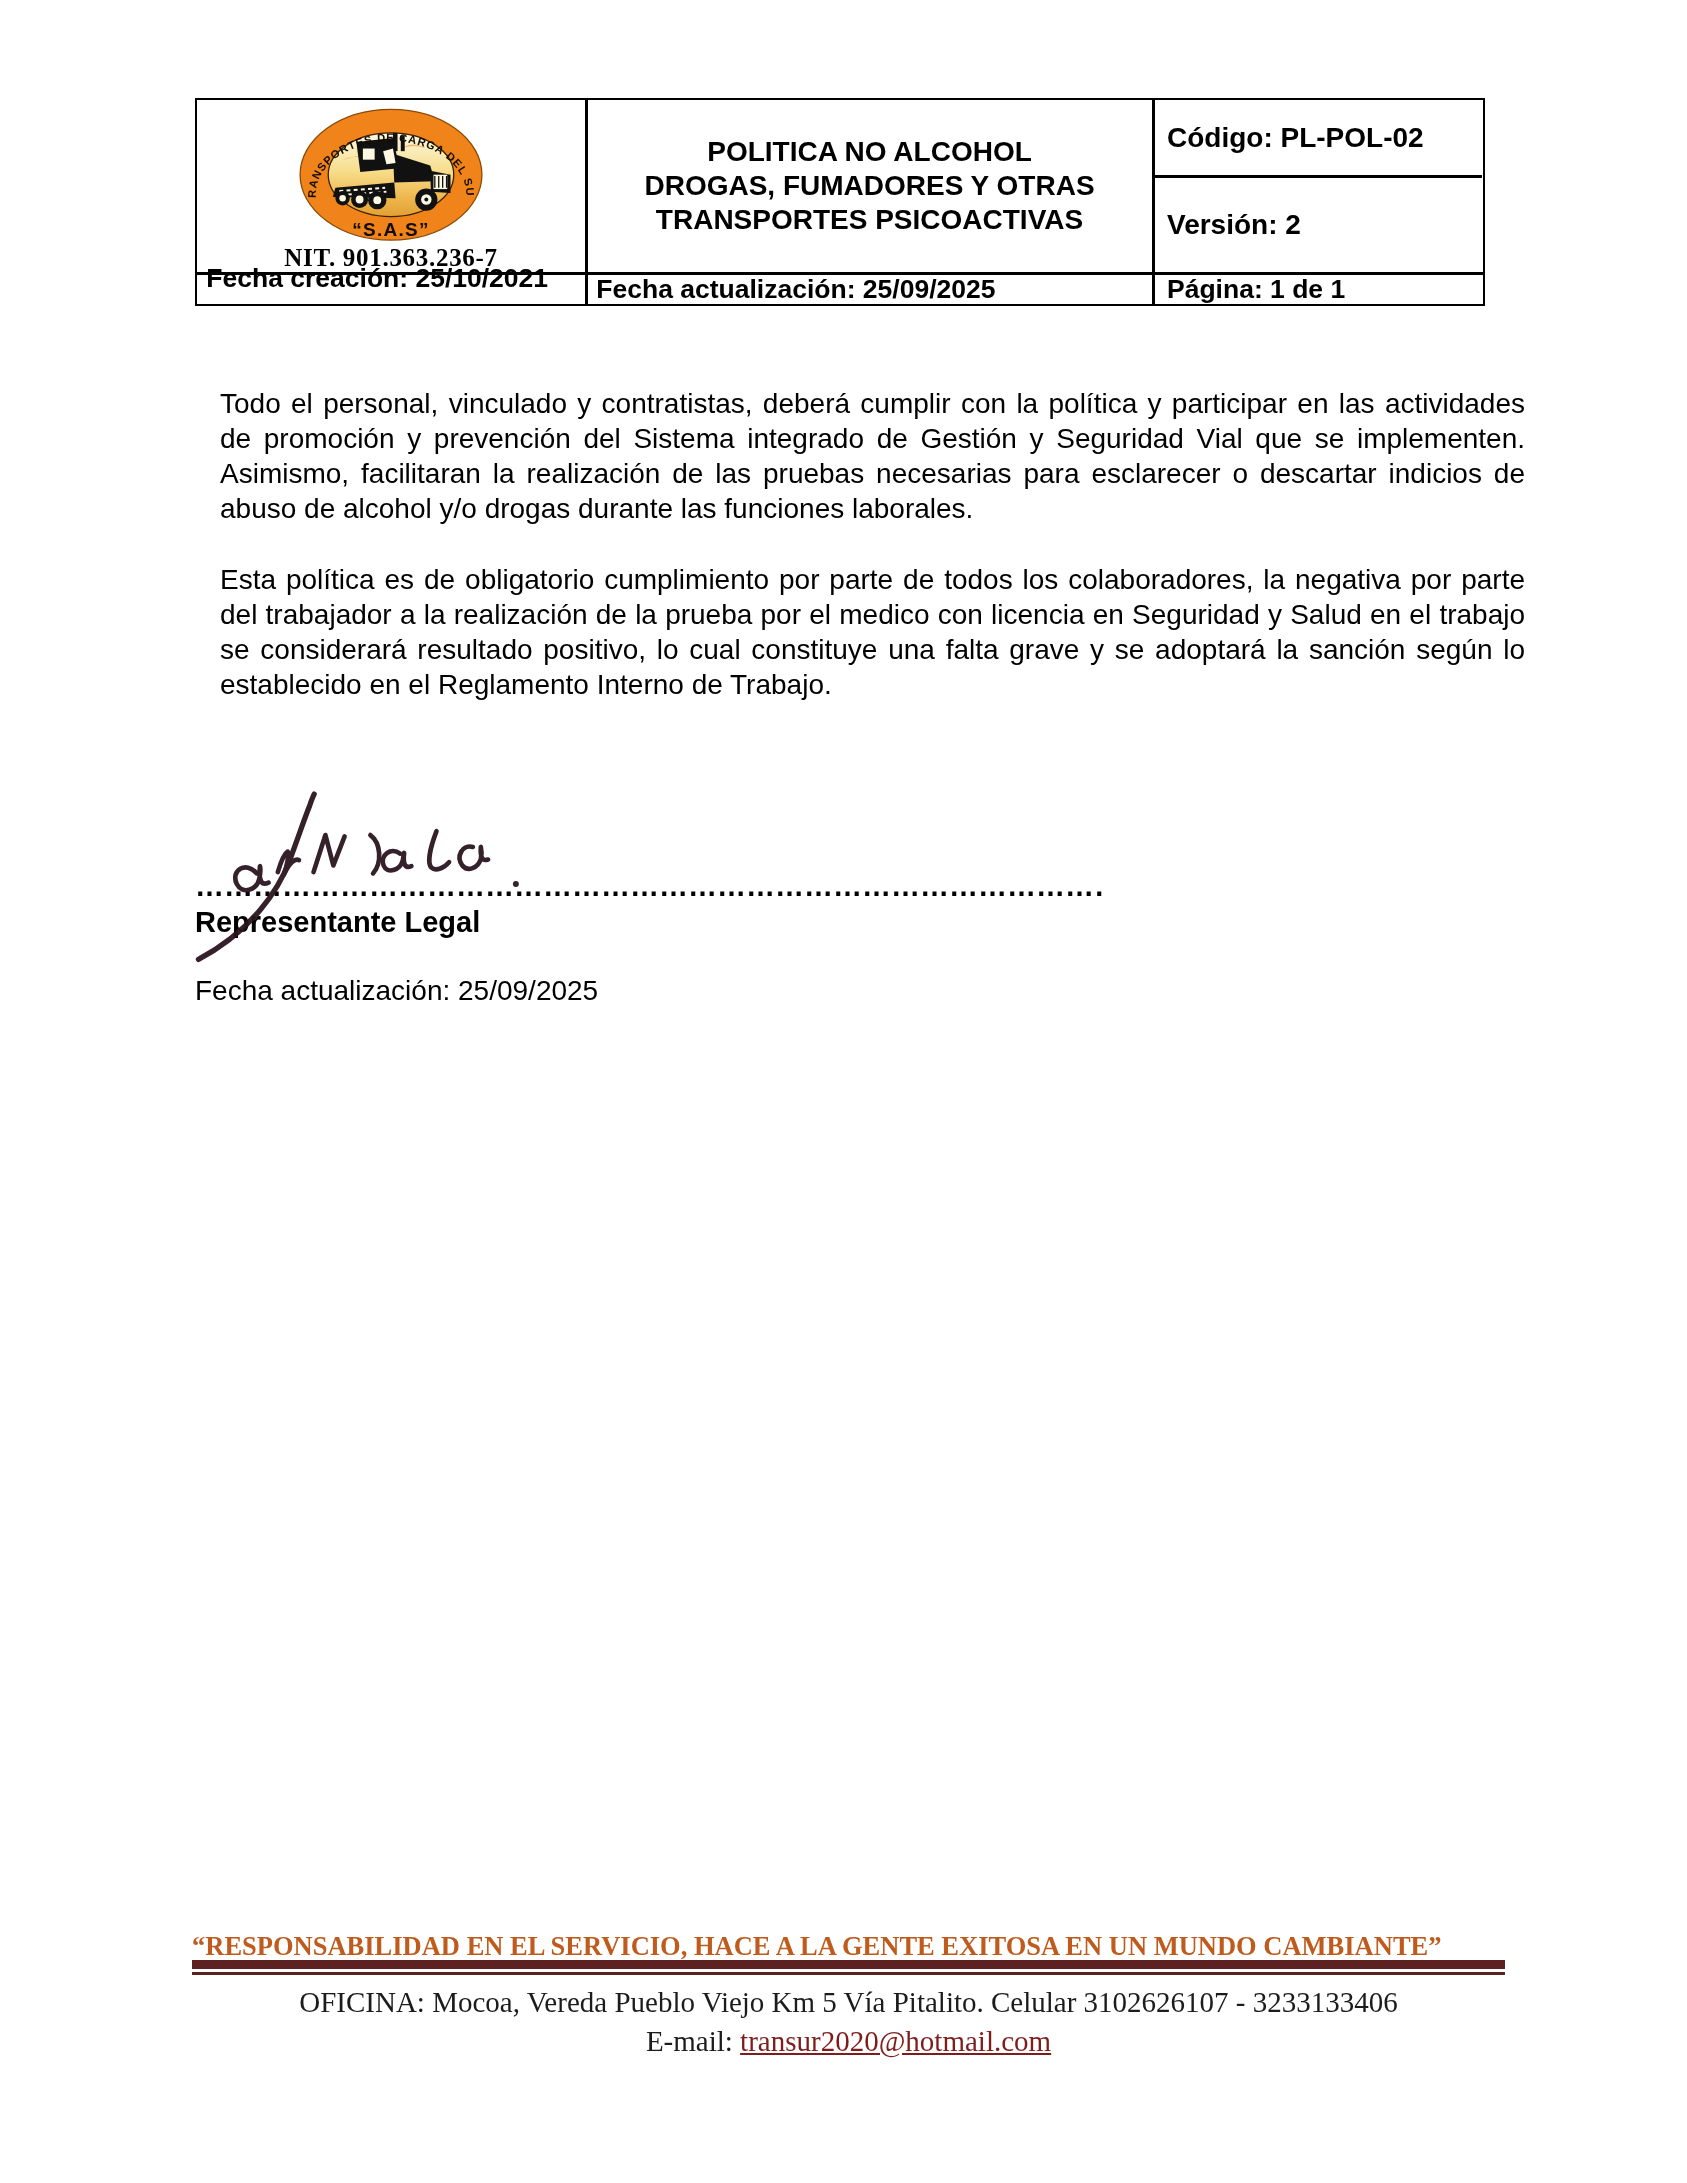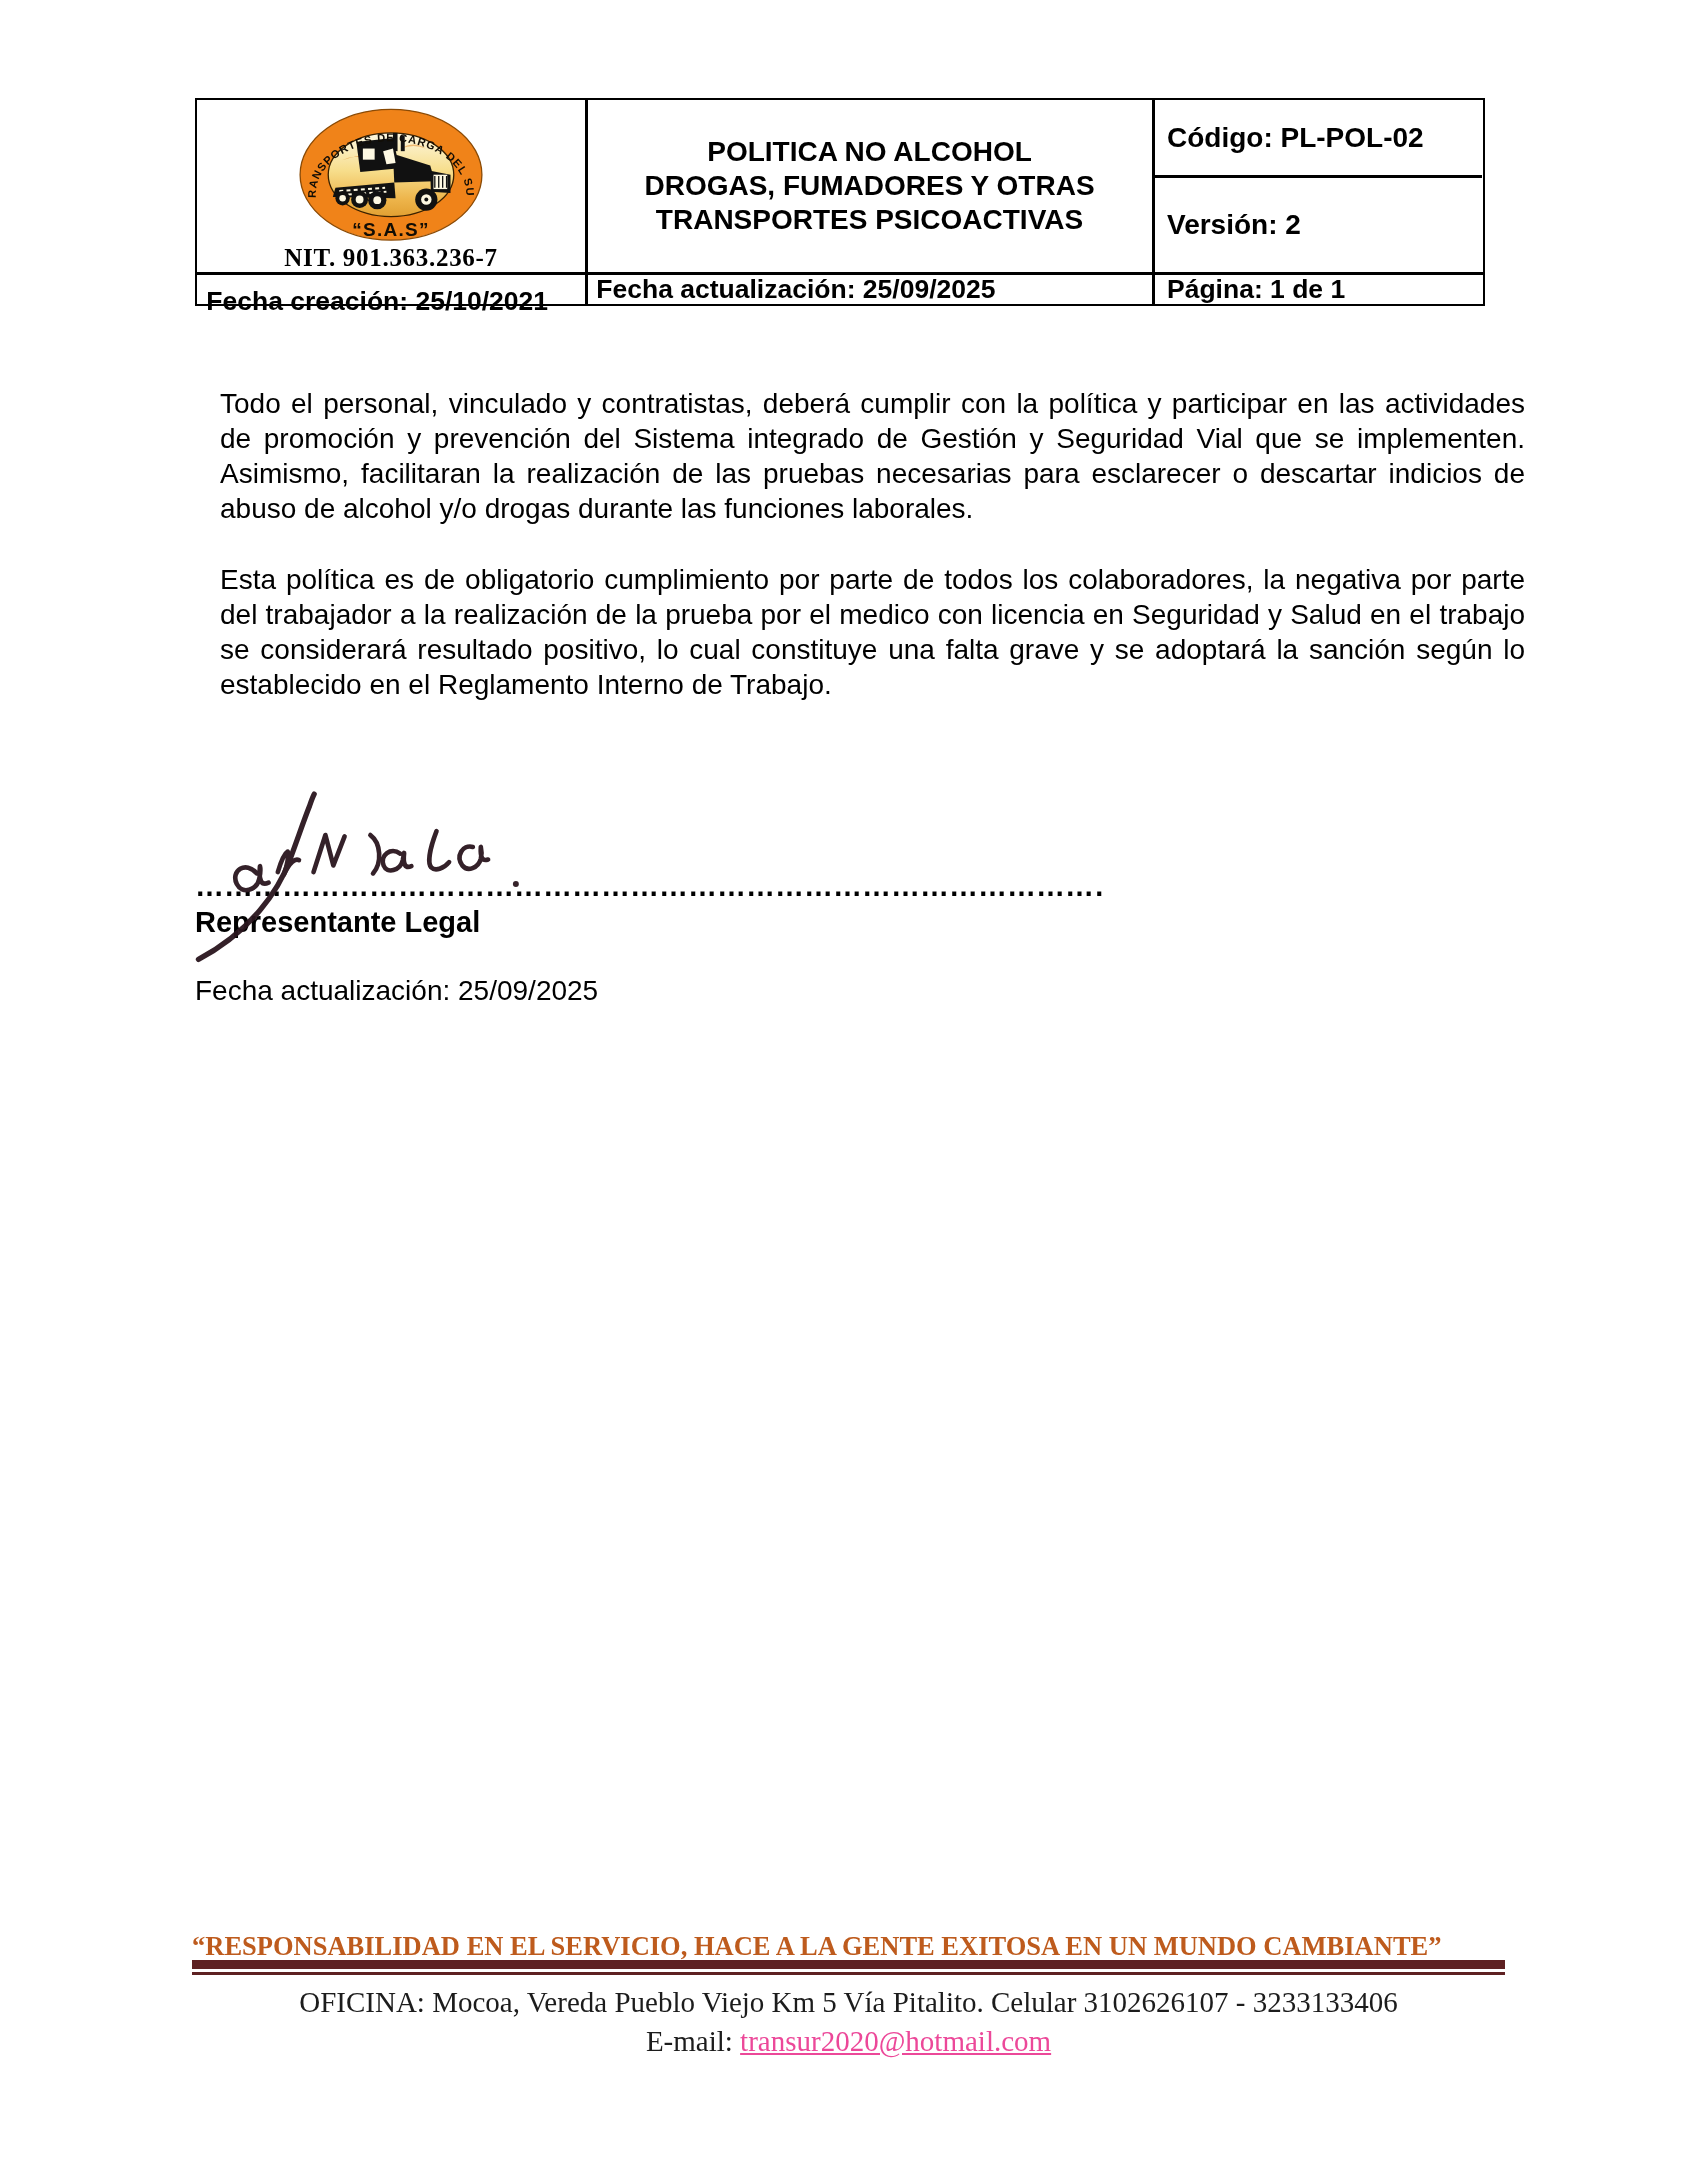--- a/index.html
+++ b/index.html
@@ -20,21 +20,21 @@
   .tbl .vline,.tbl .hline{position:absolute;background:#000;}
   .v1{left:388px;top:0;width:2.6px;height:100%;}
   .v2{left:955px;top:0;width:2.6px;height:100%;}
   .h-row2{left:0;top:172px;width:100%;height:2.6px;}
   .h-codigo{left:958px;top:75px;width:327px;height:2.6px;}
   .cell{position:absolute;box-sizing:border-box;display:flex;}
   .cell-logo{left:0;top:0;width:388px;height:172px;flex-direction:column;align-items:center;justify-content:flex-start;padding-top:8px;}
   .cell-title{left:390px;top:0;width:565px;height:172px;flex-direction:column;align-items:center;justify-content:center;text-align:center;font-weight:bold;font-size:28px;line-height:34px;}
   .cell-codigo{left:958px;top:0;width:327px;height:75px;align-items:center;padding-left:12px;font-weight:bold;font-size:28px;}
   .cell-version{left:958px;top:78px;width:327px;height:94px;align-items:center;padding-left:12px;font-weight:bold;font-size:28px;}
-  .cell-fcre{left:0;top:185px;width:388px;height:32px;align-items:center;padding-left:9.3px;font-weight:bold;font-size:26.5px;white-space:nowrap;border-radius:14px;}
+  .cell-fcre{left:0;top:162px;width:388px;height:32px;align-items:center;padding-left:9.3px;font-weight:bold;font-size:26.5px;white-space:nowrap;border-radius:14px;}
   .cell-fact{left:390px;top:175px;width:565px;height:28px;align-items:center;padding-left:9.3px;font-weight:bold;font-size:26.5px;white-space:nowrap;}
   .cell-pag{left:958px;top:175px;width:327px;height:28px;align-items:center;padding-left:12px;font-weight:bold;font-size:26.5px;white-space:nowrap;}
   .nit{
     font-family:"Liberation Serif", serif;
     font-weight:bold;font-size:25px;margin-top:1.3px;letter-spacing:0.7px;
   }
   
   .body-text{
     position:absolute;left:195px;top:386px;width:1305px;
     font-size:28px;line-height:35px;margin-left:25px;
@@ -68,21 +68,21 @@
     font-family:"Liberation Serif", serif;
     font-size:29px;line-height:34px;color:#1c1c1c;
     text-align:center;white-space:nowrap;
   }
   .email-line{
     position:absolute;left:192px;top:2024px;width:1313px;
     font-family:"Liberation Serif", serif;
     font-size:29px;line-height:34px;color:#1c1c1c;
     text-align:center;white-space:nowrap;
   }
-  .email-link{color:#ec4899;text-decoration:underline;cursor:pointer;}
+  .email-link{color:#7f1d1d;text-decoration:underline;cursor:pointer;}
 </style>
 </head>
 <body>
 
 <div class="page">
 
   <div class="tbl">
     <div class="vline v1"></div>
     <div class="vline v2"></div>
     <div class="hline h-row2"></div>

